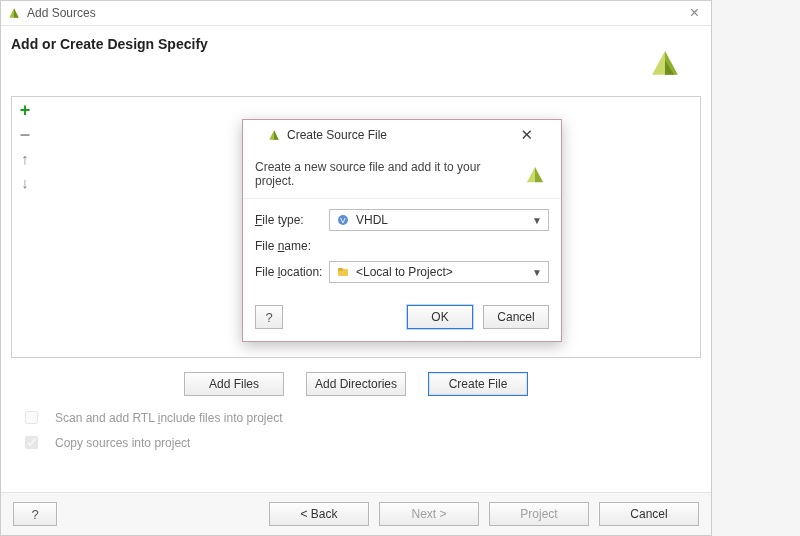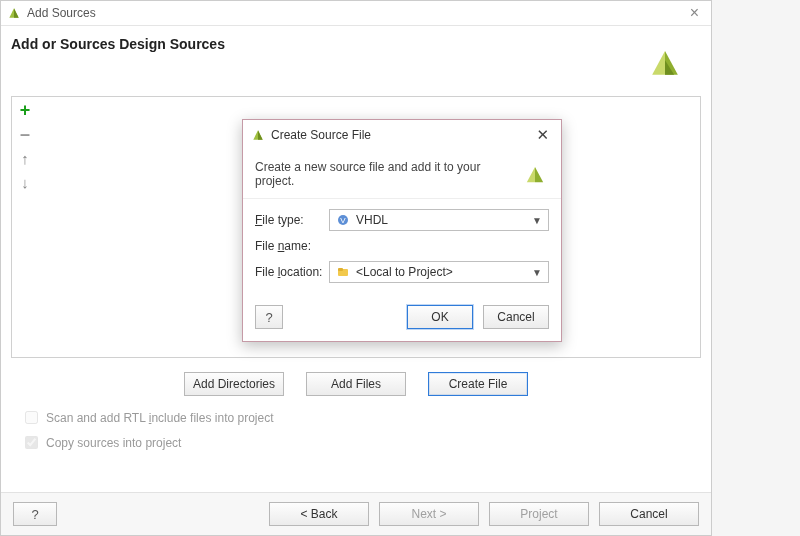--- a/index.html
+++ b/index.html
@@ -17,29 +17,29 @@
   .list-area{height:260px;border:1px solid #d0d0d0;background:#fff;display:flex;}
   .sidebtns{width:26px;background:#fff;border-right:0;display:flex;flex-direction:column;align-items:center;padding-top:4px;gap:6px;}
   .sidebtn{width:18px;height:18px;display:flex;align-items:center;justify-content:center;font-size:15px;color:#888;cursor:pointer;}
   .sidebtn.green{color:#1a9e1a;font-weight:900;font-size:18px;}
   .sidebtn.gray{color:#999;font-weight:900;font-size:18px;}
   .row-btns{display:flex;justify-content:center;gap:22px;margin:14px 0 12px 0;}
   .btn{height:24px;min-width:100px;padding:0 4px;background:linear-gradient(#fdfdfd,#ececec);border:1px solid #b8b8b8;font-size:12px;color:#333;cursor:pointer;}
   .btn:disabled{color:#a0a0a0;cursor:default;}
   .btn.hl{border:1px solid #2f7bd9;box-shadow:0 0 0 1px rgba(47,123,217,.15) inset;}
   .checks{padding:0 0 0 10px;display:flex;flex-direction:column;gap:6px;margin-bottom:8px;}
-  .chk{display:flex;align-items:center;gap:5px;color:#555;}
+  .chk{display:flex;align-items:center;gap:14px;color:#555;}
   .chk input{accent-color:#9aa;opacity:.55;}
   .chk.dis{color:#9a9a9a;}
   .footer{position:absolute;left:0;right:0;bottom:0;height:42px;border-top:1px solid #e2e2e2;background:#f7f7f7;display:flex;align-items:center;padding:0 12px;gap:10px;}
   .footer .helpbtn{width:44px;height:24px;background:linear-gradient(#fdfdfd,#ececec);border:1px solid #b8b8b8;font-size:13px;color:#555;}
   .footer .spacer{flex:1;}
   
   .modal{position:absolute;left:241px;top:118px;width:318px;background:#fff;border:1px solid #c59aa6;box-shadow:0 4px 14px rgba(0,0,0,.25);}
-  .modal .mtitle{height:30px;display:flex;align-items:center;padding:0 8px;font-size:12px;color:#333;justify-content:space-between;}
+  .modal .mtitle{height:30px;display:flex;align-items:center;padding:0 24px;font-size:12px;color:#333;justify-content:space-between;}
   .modal .mtitle .spacer{flex:1;}
   .modal .mtitle .mx{font-size:15px;color:#444;padding:0 4px;cursor:pointer;}
   .modal .mhead{padding:10px 12px 10px 12px;border-bottom:1px solid #eee;display:flex;align-items:center;}
   .modal .mhead span{flex:1;color:#444;}
   .modal .mbody{padding:10px 12px 6px 12px;}
   .frow{display:flex;align-items:center;margin-bottom:8px;}
   .flabel{width:74px;color:#333;}
   .flabel u{text-decoration:underline;}
   .combo,.tinput{flex:1;height:22px;border:1px solid #bfbfbf;background:#fff;display:flex;align-items:center;padding:0 6px;font-size:12px;color:#333;box-sizing:border-box;position:relative;}
   .combo .ico{width:14px;height:14px;margin-right:6px;display:inline-flex;align-items:center;justify-content:center;}
@@ -64,43 +64,43 @@
         <polygon points="4,20 12,4 20,20" fill="#9fbf3f"></polygon>
         <polygon points="12,4 20,20 12,20" fill="#6f8f1f"></polygon>
       </svg>
     <span>Add Sources</span>
     <div class="spacer"></div>
     <span class="closex">×</span>
   </div>
 
   <div class="header">
     <div class="header-text">
-      <h1>Add or Sources Design Sources</h1>
+      <h1>Add or Create Design Specify</h1>
     </div>
     <svg class="logo" viewBox="0 0 48 48">
       <polygon points="10,38 24,12 24,38" fill="#c9d96a"></polygon>
       <polygon points="24,12 38,38 24,38" fill="#8fae2f"></polygon>
       <polygon points="24,22 34,38 24,38" fill="#6f8f1f"></polygon>
     </svg>
   </div>
 
   <div class="body">
     <div class="list-area">
       <div class="sidebtns">
         <div class="sidebtn green">+</div>
         <div class="sidebtn gray">–</div>
         <div class="sidebtn">↑</div>
         <div class="sidebtn">↓</div>
       </div>
       <div style="flex:1"></div>
     </div>
 
     <div class="row-btns">
+      <button class="btn">Add Files</button>
       <button class="btn">Add Directories</button>
-      <button class="btn">Add Files</button>
       <button class="btn hl">Create File</button>
     </div>
 
     <div class="checks">
       <label class="chk dis">
         <input type="checkbox" disabled="" style="">
         <span><span>Scan and add RTL </span><span class="und">i</span><span>nclude files into project</span></span>
       </label>
       <label class="chk dis">
         <input type="checkbox" checked="" disabled="" style="">

